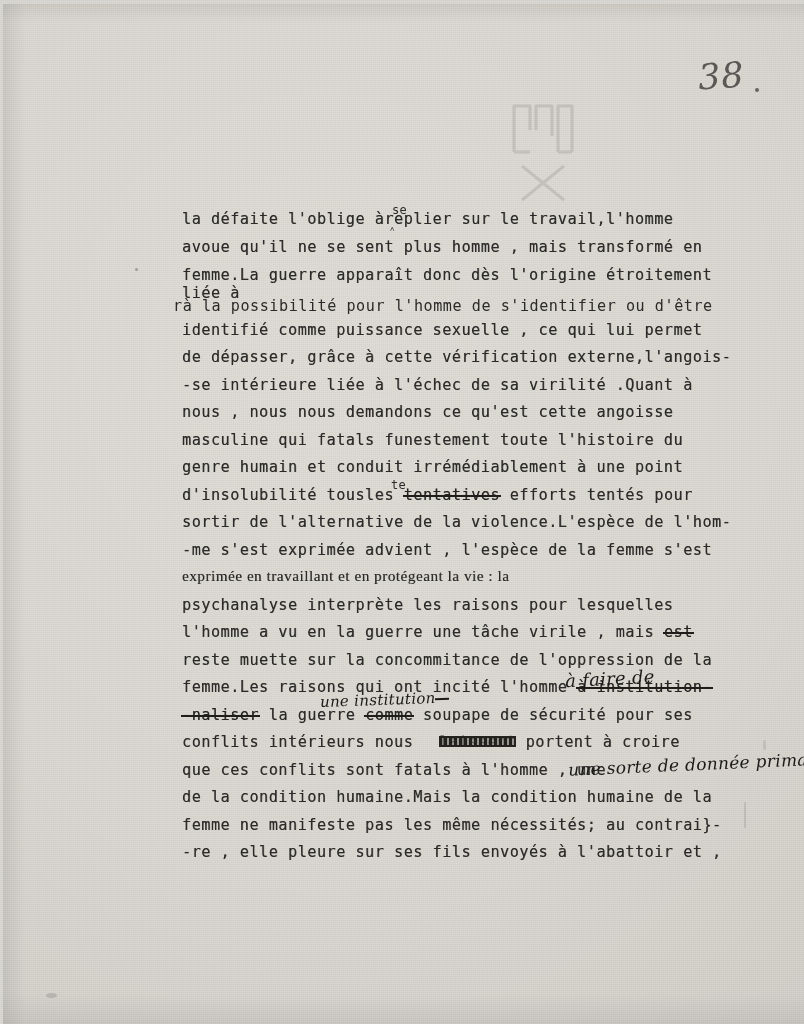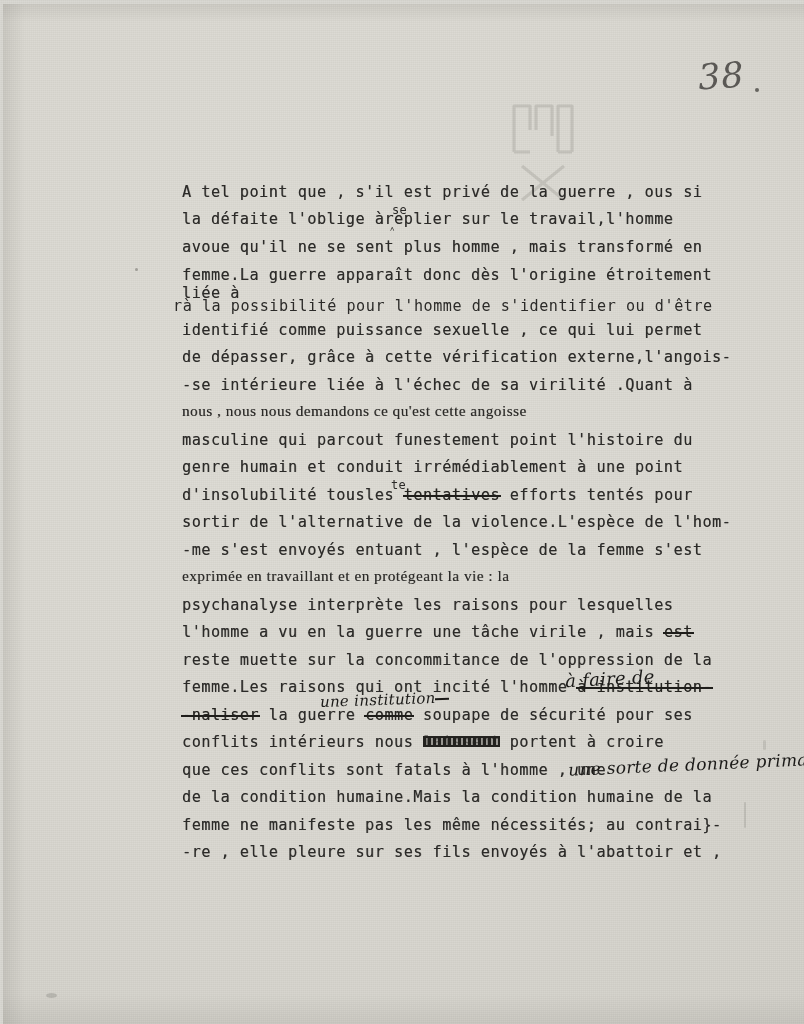--- a/index.html
+++ b/index.html
@@ -64,20 +64,21 @@
     content: "";
     position: absolute;
     left: -1px; right: -1px;
     top: 52%;
     height: 2px;
     background: #1e1d1a;
   }
   .xout {
     position: relative;
     color: transparent;
+    margin-left: 16px;
   }
   .xout::before {
     content: "";
     position: absolute;
     left: 0; right: 0; top: 18%; bottom: 22%;
     background:
       repeating-linear-gradient(90deg, #23221f 0 3px, rgba(35,34,31,.35) 3px 5px);
     border-top: 2px solid #23221f;
     border-bottom: 2px solid #23221f;
   }
@@ -162,45 +163,44 @@
   </div>
 
   <div class="speck" style="left:135px; top:268px; width:3px; height:3px;"></div>
   <div class="speck" style="left:46px; top:993px; width:11px; height:5px; opacity:.5;"></div>
   <div class="speck" style="left:763px; top:740px; width:3px; height:10px; border-radius:2px; opacity:.35;"></div>
   <div class="speck" style="left:744px; top:802px; width:2px; height:26px; border-radius:2px; opacity:.4;"></div>
 
   <div class="pencil" style="left:698px; top:56px; font-size:35px; font-style:italic; transform:rotate(-4deg); letter-spacing:1px;">38</div>
   <div class="speck" style="left:755px; top:88px; width:4px; height:4px; background:rgba(74,72,69,.8);"></div>
 
-  <div class="tw line" style="top:183px;"><span>A tel point que , s'il est privé de la guerre , ou</span><span>s</span><span> si</span></div>
 
   <div class="tw line" style="top:210px;"><span>la défaite l'oblige à</span><span>replier sur le travail,l'homme</span></div>
   <div class="sup" style="left:392px; top:203px;">se</div>
   <div class="caret" style="left:390px; top:216px;">‸</div>
 
   <div class="tw line" style="top:238px;">avoue qu'il ne se sent plus homme , mais transformé en</div>
 
   <div class="tw line" style="top:266px;">femme.La guerre apparaît donc dès l'origine étroitement</div>
 
   <div class="tw line" style="top:284px;">liée à</div>
   <div class="overlap" style="left:173px; top:297px;">rà la possibilité pour l'homme de s'identifier ou d'être</div>
 
   <div class="tw line" style="top:321px;">identifié comme puissance sexuelle , ce qui lui permet</div>
   <div class="tw line" style="top:348px;">de dépasser, grâce à cette vérification externe,l'angois-</div>
   <div class="tw line" style="top:376px;">-se intérieure liée à l'échec de sa virilité .Quant à</div>
-  <div class="tw line" style="top:403px;font-family:Liberation Serif, serif;">nous , nous nous demandons ce qu'est cette angoisse</div>
-  <div class="tw line" style="top:431px;">masculine qui parcout funestement point l'histoire du</div>
+  <div class="tw line" style="top:403px;">nous , nous nous demandons ce qu'est cette angoisse</div>
+  <div class="tw line" style="top:431px;">masculine qui fatals funestement toute l'histoire du</div>
   <div class="tw line" style="top:458px;">genre humain et conduit irrémédiablement à une point</div>
 
   <div class="tw line" style="top:486px;"><span>d'insolubilité tous</span><span>les </span><span class="strike">tentatives</span><span> efforts tentés pour</span></div>
   <div class="sup" style="left:391px; top:478px;text-align:right;">te</div>
 
   <div class="tw line" style="top:513px;">sortir de l'alternative de la violence.L'espèce de l'hom-</div>
-  <div class="tw line" style="top:541px;">-me s'est envoyés entuant , l'espèce de la femme s'est</div>
+  <div class="tw line" style="top:541px;">-me s'est exprimée advient , l'espèce de la femme s'est</div>
   <div class="tw line" style="top:568px;font-family:Liberation Serif, serif;">exprimée en travaillant et en protégeant la vie : la</div>
   <div class="tw line" style="top:596px;">psychanalyse interprète les raisons pour lesquelles</div>
 
   <div class="tw line" style="top:623px;"><span>l'homme a vu en la guerre une tâche virile , mais </span><span class="strike">est</span></div>
 
   <div class="tw line" style="top:651px;">reste muette sur la concommitance de l'oppression de la</div>
 
   <div class="tw line" style="top:678px;"><span>femme.Les raisons qui ont incité l'homme </span><span class="strike">à institution-</span></div>
 
   <div class="tw line" style="top:706px;"><span class="strike">-naliser</span><span> la guerre </span><span class="strike">comme</span><span> soupape de sécurité pour ses</span></div>

